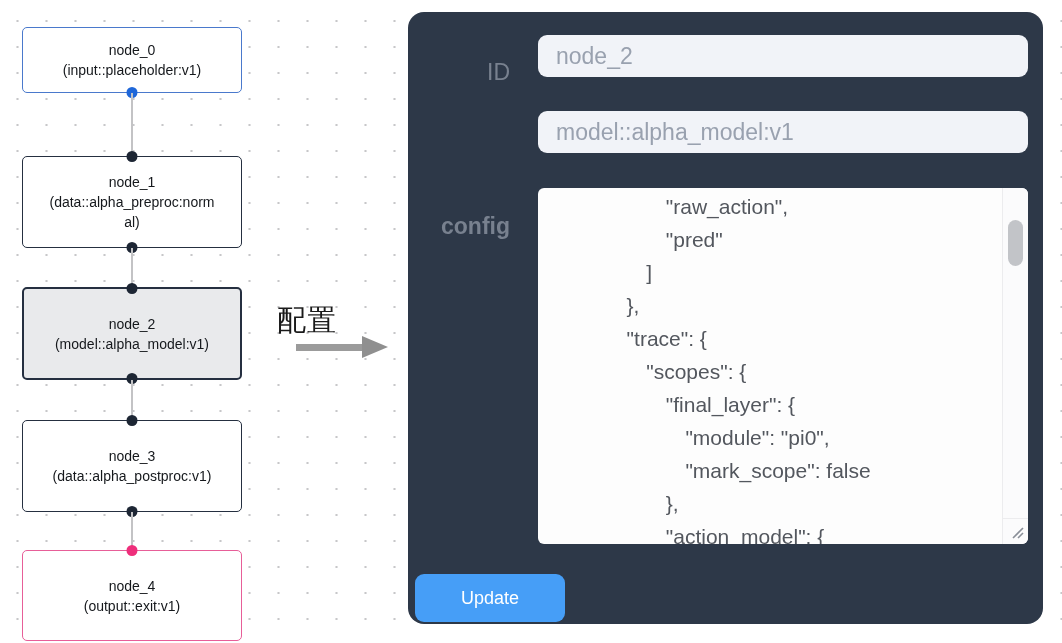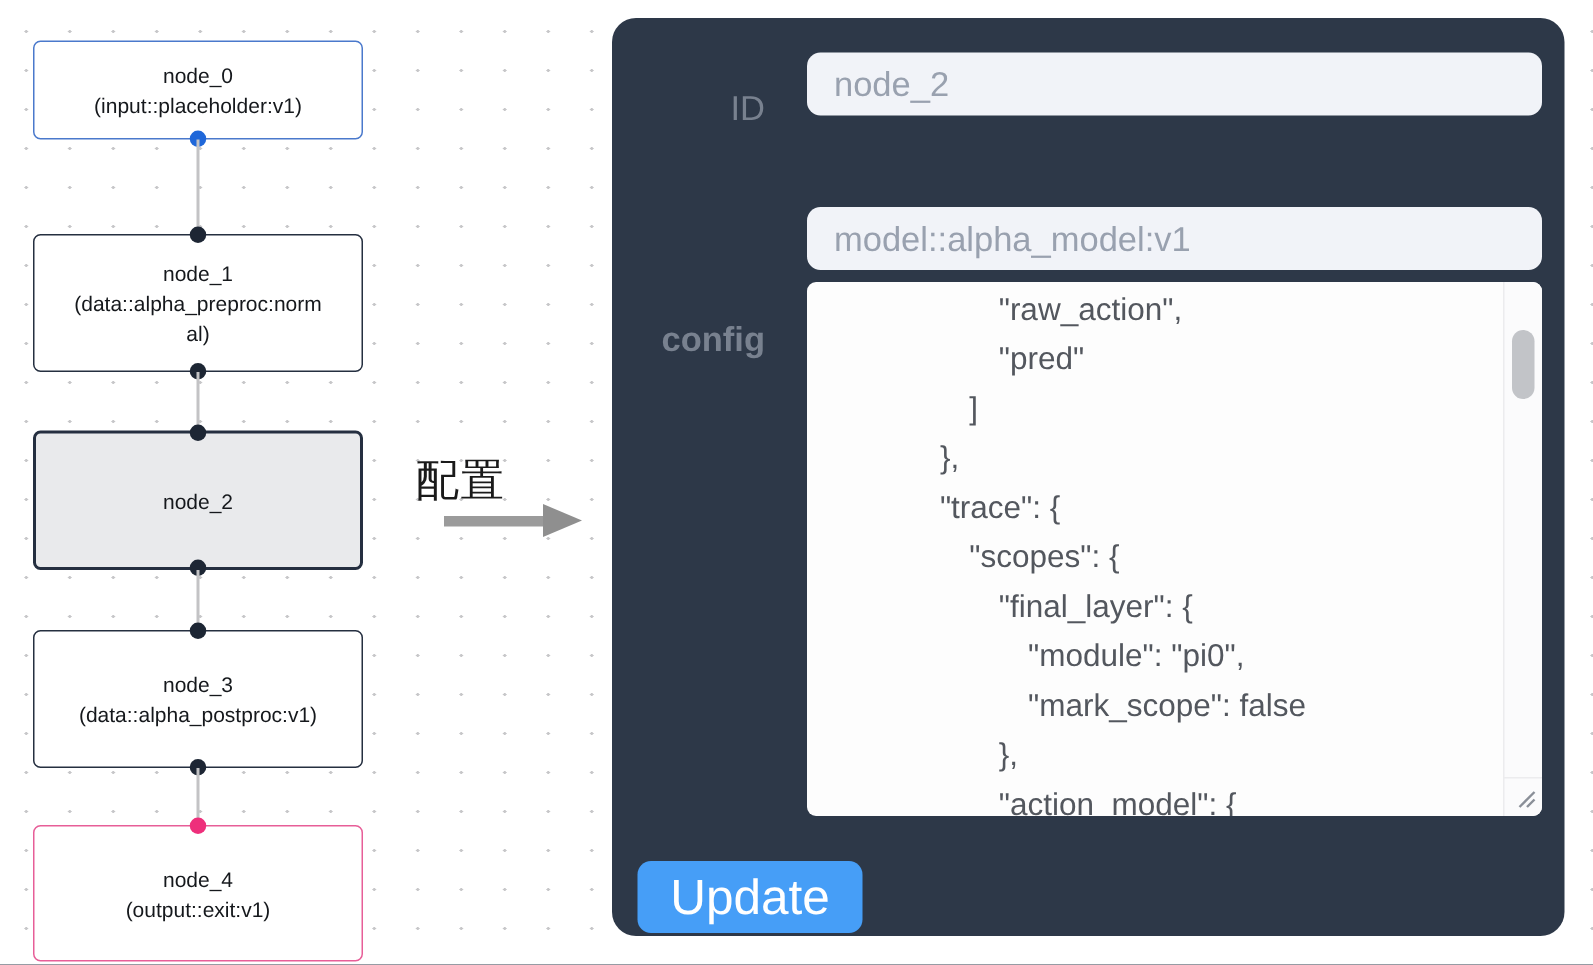--- a/index.html
+++ b/index.html
@@ -87,21 +87,21 @@
     left: 130px; width: 490px; height: 42px;
     background: #f1f3f8;
     border: none; outline: none;
     border-radius: 9px;
     padding: 0 18px;
     font-family: "Liberation Sans", sans-serif;
     font-size: 23px;
     color: #99a1af;
   }
   .inp-id { top: 23px; }
-  .inp-type { top: 99px; margin-top: 27px; }
+  .inp-type { top: 99px; }
 
   .config-editor {
     position: absolute;
     left: 130px; top: 176px;
     width: 490px; height: 356px;
     background: #fdfdfd;
     border-radius: 6px;
     overflow: hidden;
     color: #53575e;
     font-size: 21px;
@@ -129,28 +129,28 @@
     right: 0; bottom: 0;
     width: 26px; height: 26px;
     border-top: 1px solid #ececee;
     border-left: 1px solid #ececee;
     background: #fbfbfc;
   }
   .resize-corner svg { position: absolute; right: 3px; bottom: 4px; }
 
   .update-button {
     position: absolute;
-    left: 17px; top: 562px;
+    left: 7px; top: 562px;
     width: 150px; height: 48px;
     background: #469ef7;
     color: #ffffff;
     border: none;
     border-radius: 9px;
     font-family: "Liberation Sans", sans-serif;
-    font-size: 33px;
+    font-size: 18px;
     cursor: pointer;
   }
 </style>
 </head>
 <body>
 
 <div class="canvas">
     <div class="node" style="top: 27px; height: 66px; border-color: rgb(74, 121, 204);">
 
     <div class="node-title">node_0</div>
@@ -161,20 +161,21 @@
     <div class="node" style="top: 156px; height: 92px; border-color: rgb(37, 47, 64);">
     <span class="port port-top" style="background: rgb(29, 38, 52);"></span>
     <div class="node-title">node_1</div>
     <div class="node-sub">(data::alpha_preproc:normal)</div>
     <span class="port port-bottom" style="background: rgb(29, 38, 52);"></span>
   </div>
     <div class="edge" style="top: 248px; height: 39px;"></div>
     <div class="node selected" style="top: 287px; height: 93px; border-color: rgb(37, 47, 64);">
     <span class="port port-top" style="background: rgb(29, 38, 52);"></span>
     <div class="node-title">node_2</div>
+    <div class="node-sub">(model::alpha_model:v1)</div>
     <span class="port port-bottom" style="background: rgb(29, 38, 52);"></span>
   </div>
     <div class="edge" style="top: 380px; height: 40px;"></div>
     <div class="node" style="top: 420px; height: 92px; border-color: rgb(37, 47, 64);">
     <span class="port port-top" style="background: rgb(29, 38, 52);"></span>
     <div class="node-title">node_3</div>
     <div class="node-sub">(data::alpha_postproc:v1)</div>
     <span class="port port-bottom" style="background: rgb(29, 38, 52);"></span>
   </div>
     <div class="edge" style="top: 512px; height: 38px;"></div>

